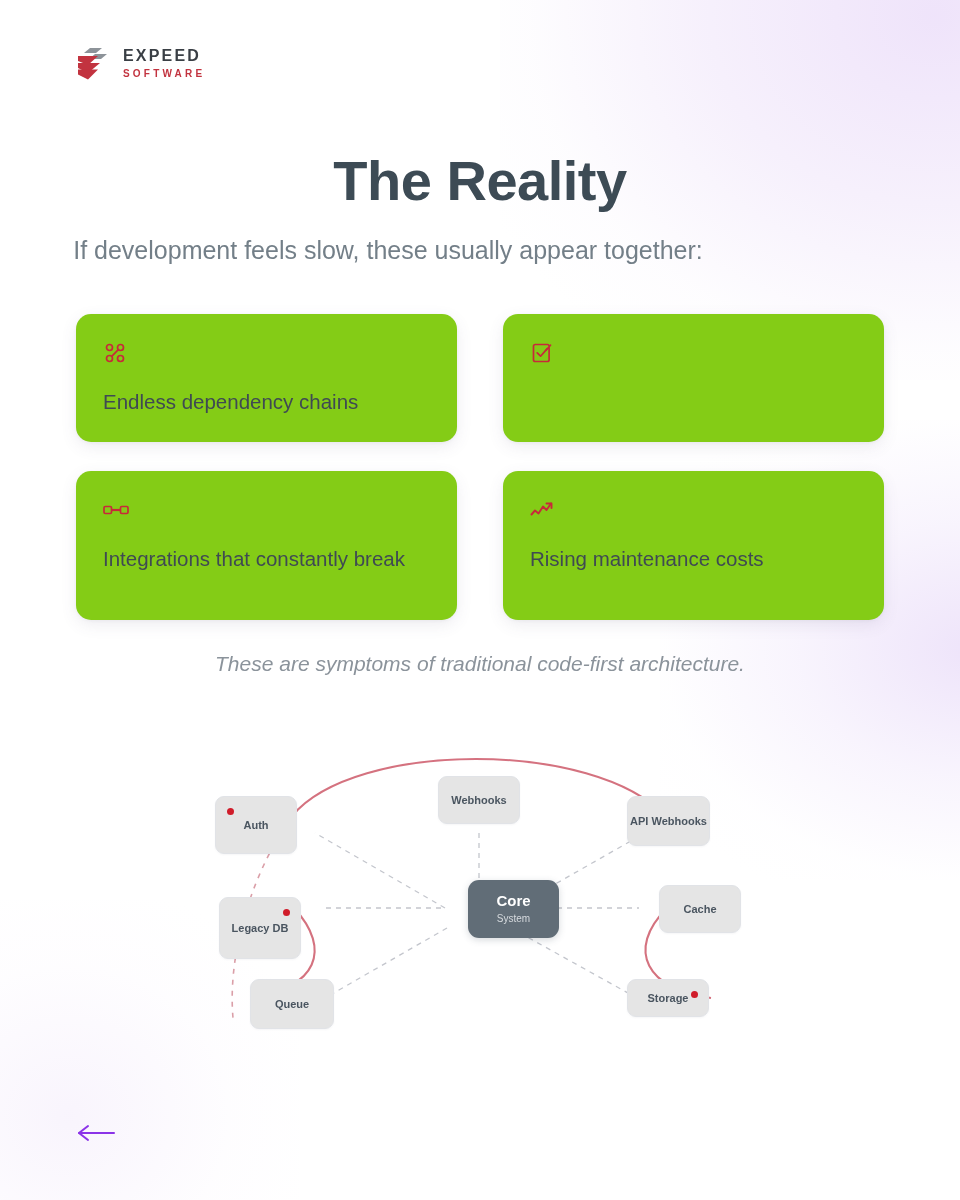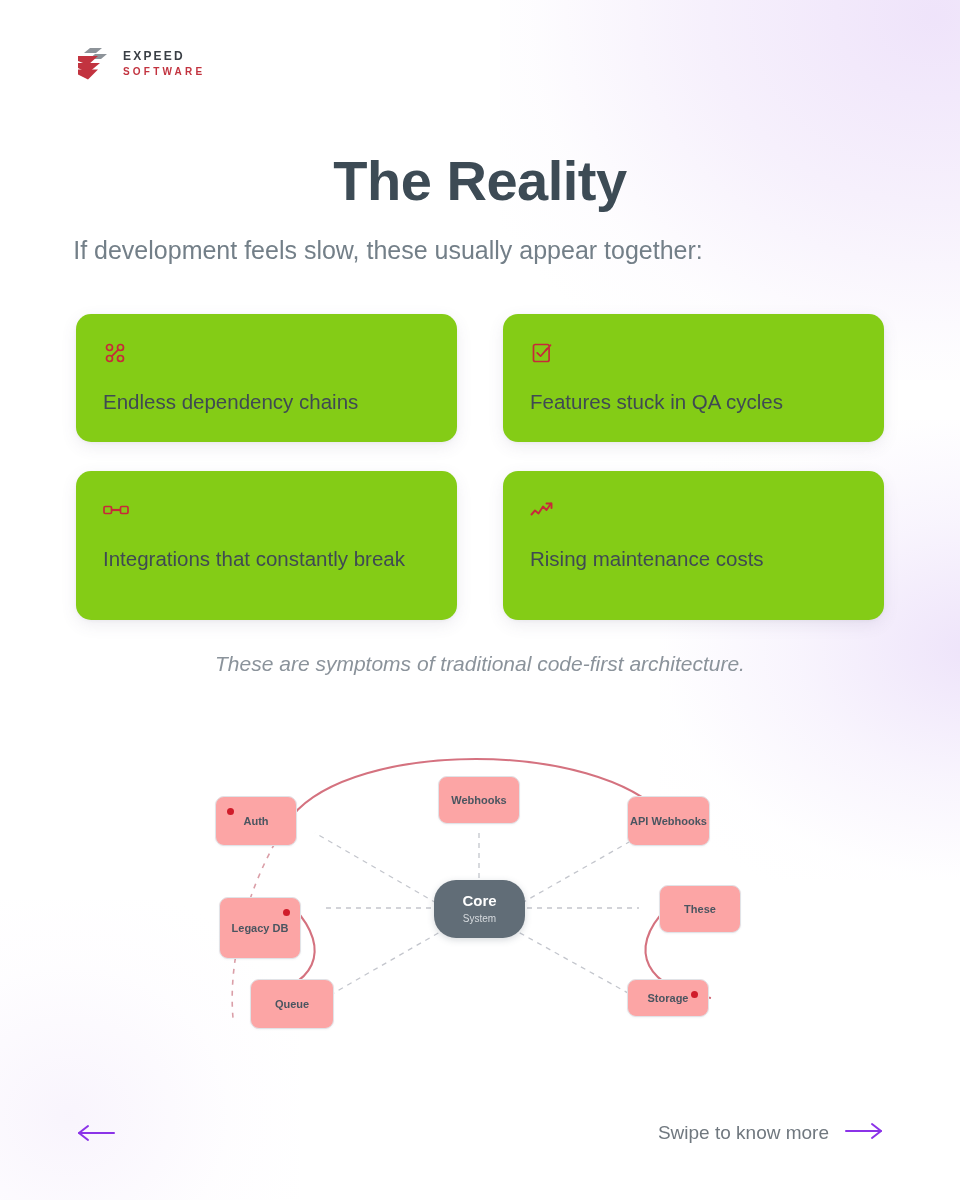--- a/index.html
+++ b/index.html
@@ -71,21 +71,21 @@
     position: absolute;
     top: 47px;
     left: 76px;
     display: flex;
     align-items: center;
     gap: 9px;
   }
   .logo-mark { width: 38px; height: 34px; display: block; }
   .logo-text { display: flex; flex-direction: column; justify-content: center; }
   .logo-name {
-    font-size: 12px;
+    font-size: 16px;
     font-weight: 700;
     letter-spacing: 2.2px;
     color: #3a3f45;
     line-height: 1.02;
   }
   .logo-sub {
     font-size: 10px;
     font-weight: 600;
     letter-spacing: 3.2px;
     color: #c2333f;
@@ -169,47 +169,48 @@
     position: absolute;
     top: 718px;
     left: 155px;
     width: 650px;
     height: 345px;
   }
   .diagram svg { position: absolute; top: 0; left: 0; }
 
   .node {
     position: absolute;
-    background: #fca5a5;
+    background: #e5e5e5;
     border: 1px solid #e1e3e7;
     border-radius: 9px;
     display: flex;
     align-items: center;
     justify-content: center;
     font-size: 11px;
     font-weight: 700;
     color: #4a5560;
     box-shadow: 0 1px 2px rgba(70,70,90,0.05);
   }
   .node .dot {
     position: absolute;
     width: 7px;
     height: 7px;
     border-radius: 50%;
     background: #d01c2a;
   }
   .node-core {
     position: absolute;
     background: #616d77;
-    border-radius: 22px;
+    border-radius: 11px;
     display: flex;
     flex-direction: column;
     align-items: center;
     justify-content: center;
     box-shadow: 0 2px 7px rgba(70,80,95,0.22);
+    margin-left: 34px;
   }
   .core-title {
     font-size: 15px;
     font-weight: 700;
     color: #ffffff;
     line-height: 1.25;
   }
   .core-sub {
     font-size: 10px;
     font-weight: 400;
@@ -285,21 +286,20 @@
       <span class="card-label">Endless dependency chains</span>
     </div>
 
     <div class="card">
       <span class="card-icon">
         <svg width="24" height="24" viewBox="0 0 24 24" fill="none" stroke="#c8293a" stroke-width="1.7" stroke-linecap="round" stroke-linejoin="round">
           <path d="M20.5 4.2 L16.2 9 M3.5 5.3 a1.8 1.8 0 0 1 1.8-1.8 h12 a1.8 1.8 0 0 1 1.8 1.8 v13.4 a1.8 1.8 0 0 1 -1.8 1.8 h-12 a1.8 1.8 0 0 1 -1.8 -1.8 Z"></path>
           <polyline points="7.2,11.8 10.6,15.2 17.2,7.6"></polyline>
         </svg>
       </span>
-      <span class="card-label">Features stuck in QA cycles</span>
     </div>
 
     <div class="card tall">
       <span class="card-icon">
         <svg width="26" height="14" viewBox="0 0 26 14" fill="none" stroke="#c8293a" stroke-width="1.7">
           <rect x="1" y="3.5" width="7.5" height="7" rx="1.3"></rect>
           <rect x="17.5" y="3.5" width="7.5" height="7" rx="1.3"></rect>
           <line x1="8.5" x2="17.5" y1="7" y2="7" stroke-width="2.2"></line>
         </svg>
       </span>
@@ -335,40 +335,40 @@
       <g fill="none" stroke="#cf5f6e" stroke-width="2.1" opacity="0.88">
         <path d="M 137 98 C 200 22, 440 22, 510 98"></path>
         <path d="M 139 190 C 178 232, 160 270, 100 278"></path>
         <path d="M 512 190 C 470 232, 492 272, 556 280"></path>
       </g>
       <g fill="none" stroke="#d38d98" stroke-width="1.6" stroke-dasharray="5 6" opacity="0.85">
         <path d="M 137 98 C 100 150, 72 230, 78 300"></path>
       </g>
     </svg>
 
-    <div class="node" style="left:60px; top:78px; width:82px; height:50px;">
+    <div class="node" style="left:60px; top:78px; width:82px; height:58px;">
       <span class="dot" style="left:11px; top:11px;"></span>
       <span>Auth</span>
     </div>
 
     <div class="node" style="left:283px; top:58px; width:82px; height:48px;">
       <span>Webhooks</span>
     </div>
 
     <div class="node" style="left:472px; top:78px; width:83px; height:50px;">
       <span>API Webhooks</span>
     </div>
 
     <div class="node" style="left:64px; top:179px; width:82px; height:62px;">
       <span class="dot" style="left:63px; top:11px;"></span>
       <span>Legacy DB</span>
     </div>
 
     <div class="node" style="left:504px; top:167px; width:82px; height:48px;">
-      <span>These</span>
+      <span>Cache</span>
     </div>
 
     <div class="node" style="left:95px; top:261px; width:84px; height:50px;">
       <span>Queue</span>
     </div>
 
     <div class="node" style="left:472px; top:261px; width:82px; height:38px;">
       <span class="dot" style="left:63px; top:11px;"></span>
       <span>Storage</span>
     </div>
@@ -380,24 +380,15 @@
 
   </div>
 
   <div class="footer">
     <span class="arrow-left">
       <svg width="40" height="20" viewBox="0 0 40 20" fill="none" stroke="#8b33e8" stroke-width="2" stroke-linecap="round" stroke-linejoin="round">
         <line x1="38" y1="10" x2="3" y2="10"></line>
         <polyline points="12,3 3,10 12,17"></polyline>
       </svg>
     </span>
-    <span class="swipe">
-      <span class="swipe-text">Swipe to know more</span>
-      <span>
-        <svg width="40" height="20" viewBox="0 0 40 20" fill="none" stroke="#8b33e8" stroke-width="2" stroke-linecap="round" stroke-linejoin="round">
-          <line x1="2" y1="10" x2="37" y2="10"></line>
-          <polyline points="28,3 37,10 28,17"></polyline>
-        </svg>
-      </span>
-    </span>
   </div>
 
 </div>
 
 </body></html>

